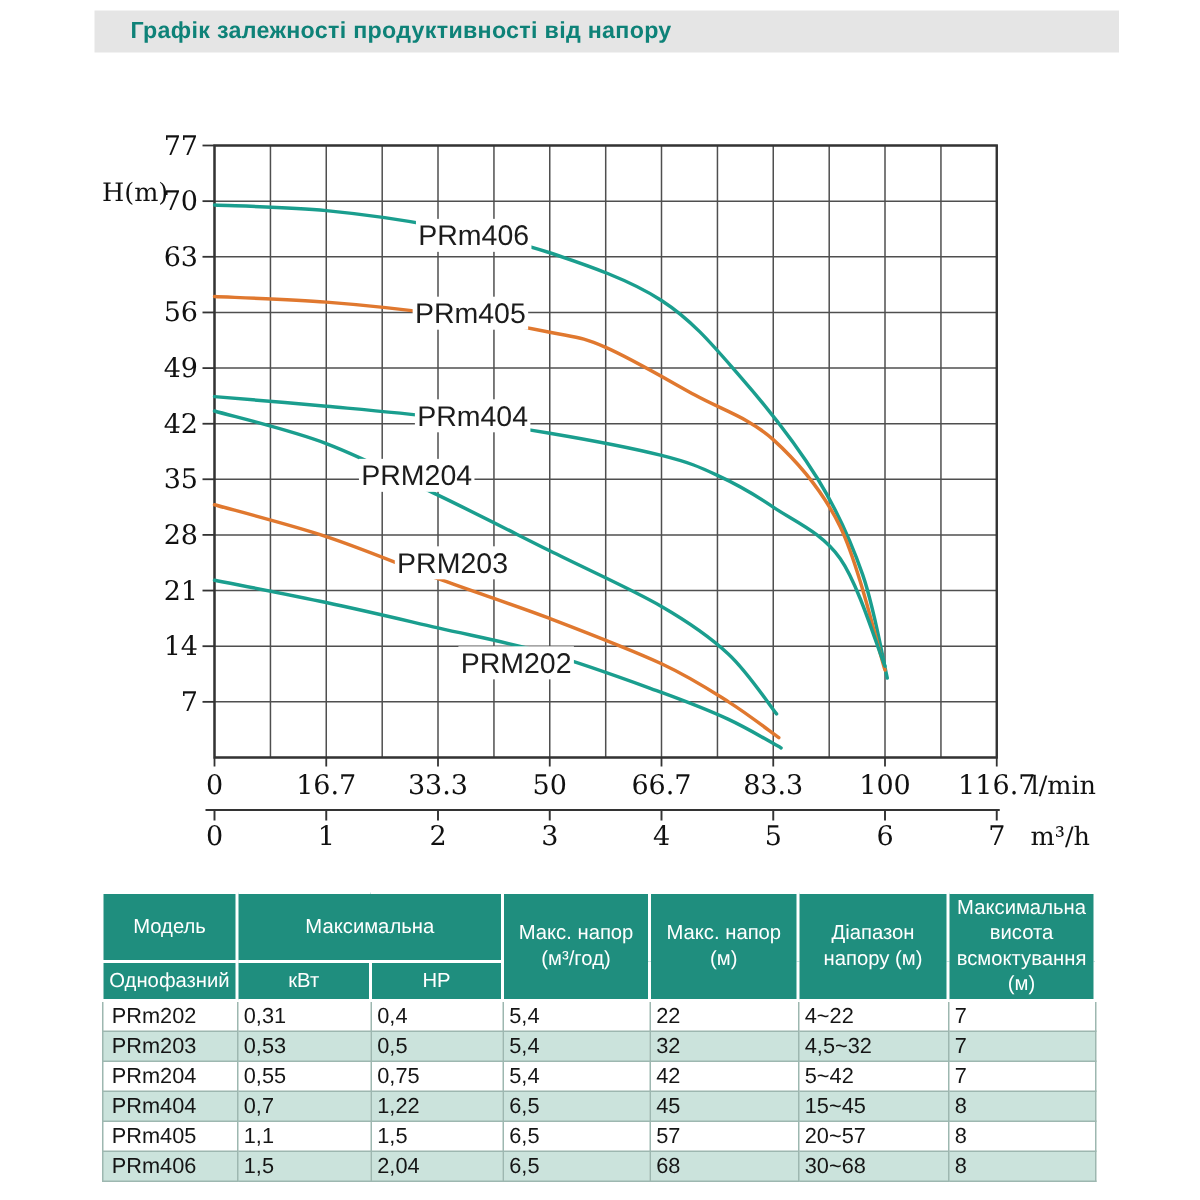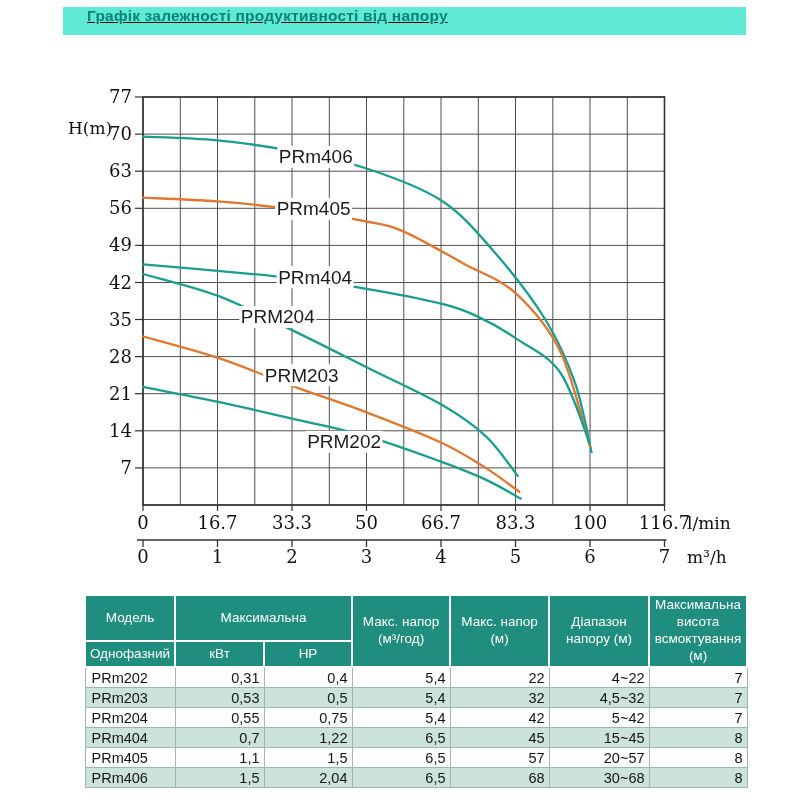--- a/index.html
+++ b/index.html
@@ -2,45 +2,45 @@
 <html><head>
 <meta charset="utf-8">
 <style>
   html,body{margin:0;padding:0}
   body{
     width:800px;height:800px;position:relative;background:#ffffff;
     font-family:"Liberation Sans",sans-serif;overflow:hidden;
   }
   .title-bar{
     position:absolute;left:63px;top:7px;width:683px;height:28px;
-    background:#5eead4;display:flex;align-items:flex-start;
-    padding-left:24px;box-sizing:border-box;text-decoration:underline;
+    background:#e5e5e5;display:flex;align-items:center;
+    padding-left:24px;box-sizing:border-box;
   }
   .title-bar span{color:#0e8278;font-weight:bold;font-size:15.5px;letter-spacing:.2px}
   svg.chart{position:absolute;left:0;top:0}
   svg .grid{stroke:#4f4f4f;stroke-width:1}
   svg .frame{fill:none;stroke:#333;stroke-width:1.6}
   svg .tick{stroke:#333;stroke-width:1.2}
   svg .ax2{stroke:#333;stroke-width:1.3}
   svg text.num{font-family:"DejaVu Serif",serif;font-size:18px;fill:#111}
   svg text.unit{font-family:"DejaVu Serif",serif;font-size:17px;fill:#111}
   svg text.axname{font-family:"DejaVu Serif",serif;font-size:17px;fill:#111}
   svg path.curve{fill:none;stroke-width:2.3;stroke-linecap:round}
   svg text.clabel{font-family:"Liberation Sans",sans-serif;font-size:19px;fill:#1c1c1c}
-  .tablewrap{position:absolute;left:84px;top:594px;width:662px}
+  .tablewrap{position:absolute;left:67px;top:594px;width:662px}
   table{border-collapse:collapse;width:100%;table-layout:fixed}
   th{
     background:#1f8e7e;color:#fff;font-weight:400;font-size:13.5px;line-height:1.25;
     border:2px solid #fff;white-space:pre-line;vertical-align:middle;padding:1px 2px;
   }
   tr.hr1 th{height:42px}
   tr.hr2 th{height:22px}
   td{
     border:1px solid #9db7b0;font-size:14.5px;color:#151515;background:#fff;
-    text-align:right;vertical-align:middle;padding:0 4px;height:19px;
+    text-align:left;vertical-align:middle;padding:0 4px;height:19px;
   }
   td.model{text-align:left;padding-left:6px}
   tr.alt td{background:#cbe3dc}
 </style>
 </head>
 <body>
 
 <div class="title-bar">
   <span>Графік залежності продуктивності від напору</span>
 </div>

